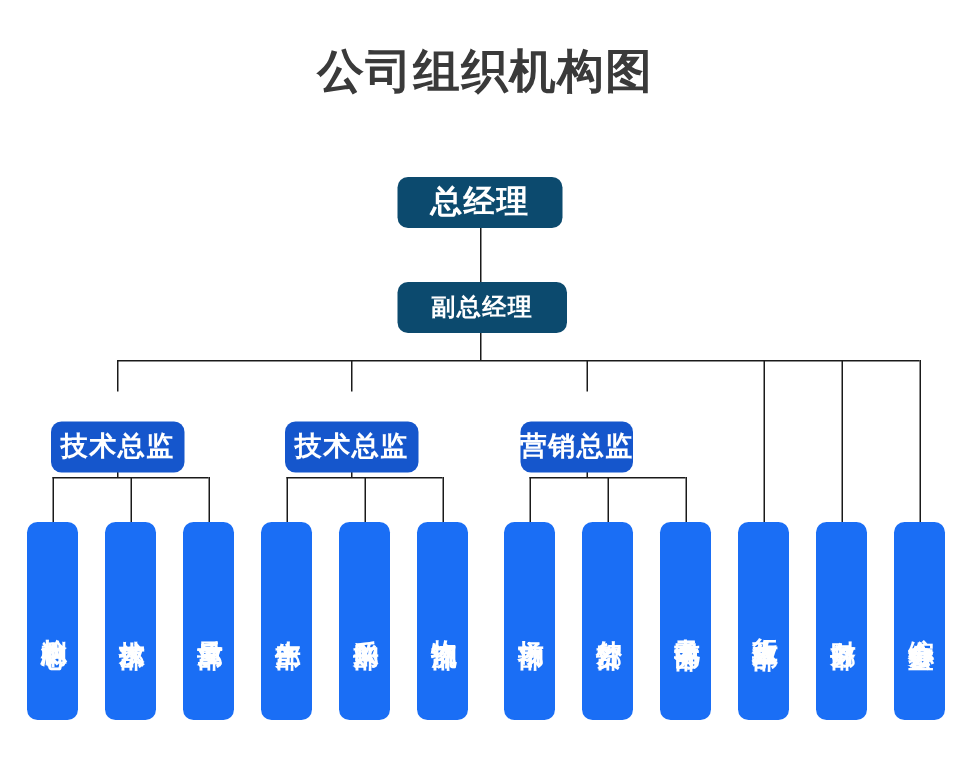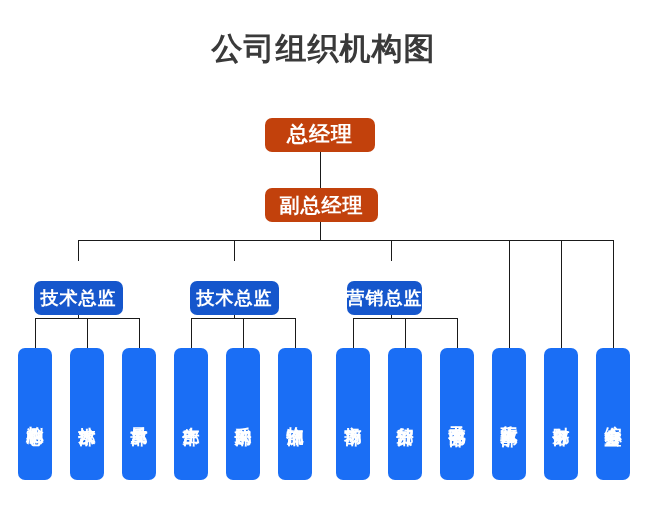--- a/index.html
+++ b/index.html
@@ -43,21 +43,21 @@
     justify-content: center;
     color: #ffffff;
     font-weight: bold;
     text-align: center;
     line-height: 1.12;
     white-space: nowrap;
     z-index: 3;
   }
 
   .node-exec {
-    background: #c2410c;
+    background: #0c4a6e;
     border-radius: 7px;
     font-size: 21px;
     letter-spacing: 1px;
     height: 34px;
   }
 
   .node-director {
     background: #1556cc;
     border-radius: 7px;
     font-size: 18px;
@@ -120,21 +120,21 @@
   <div class="conn conn-v" style="left:295px; top:318px; height:30px;"></div>
 
   <div class="conn conn-v" style="left:391px; top:295px; height:23px;"></div>
   <div class="conn conn-h" style="left:353px; top:318px; width:104px;"></div>
   <div class="conn conn-v" style="left:353px; top:318px; height:30px;"></div>
   <div class="conn conn-v" style="left:405px; top:318px; height:30px;"></div>
   <div class="conn conn-v" style="left:457px; top:318px; height:30px;"></div>
 
   <div class="node node-exec" style="left:265px; top:118px; width:110px;">总经理</div>
 
-  <div class="node node-exec" style="left:265px; top:188px; width:113px; font-size:20px;">副总经理</div>
+  <div class="node node-exec" style="left:265px; top:188px; width:113px; font-size:16px;">副总经理</div>
 
   <div class="node node-director" style="left:34px; top:261px; width:89px;">技术总监</div>
 
   <div class="node node-director" style="left:190px; top:261px; width:89px;">技术总监</div>
 
   <div class="node node-director" style="left:347px; top:261px; width:75px;">营销总监</div>
 
   <div class="node node-dept" style="left:18px; top:348px; width:34px; height:132px;">检测中心</div>
 
   <div class="node node-dept" style="left:70px; top:348px; width:34px; height:132px;">技术部</div>

